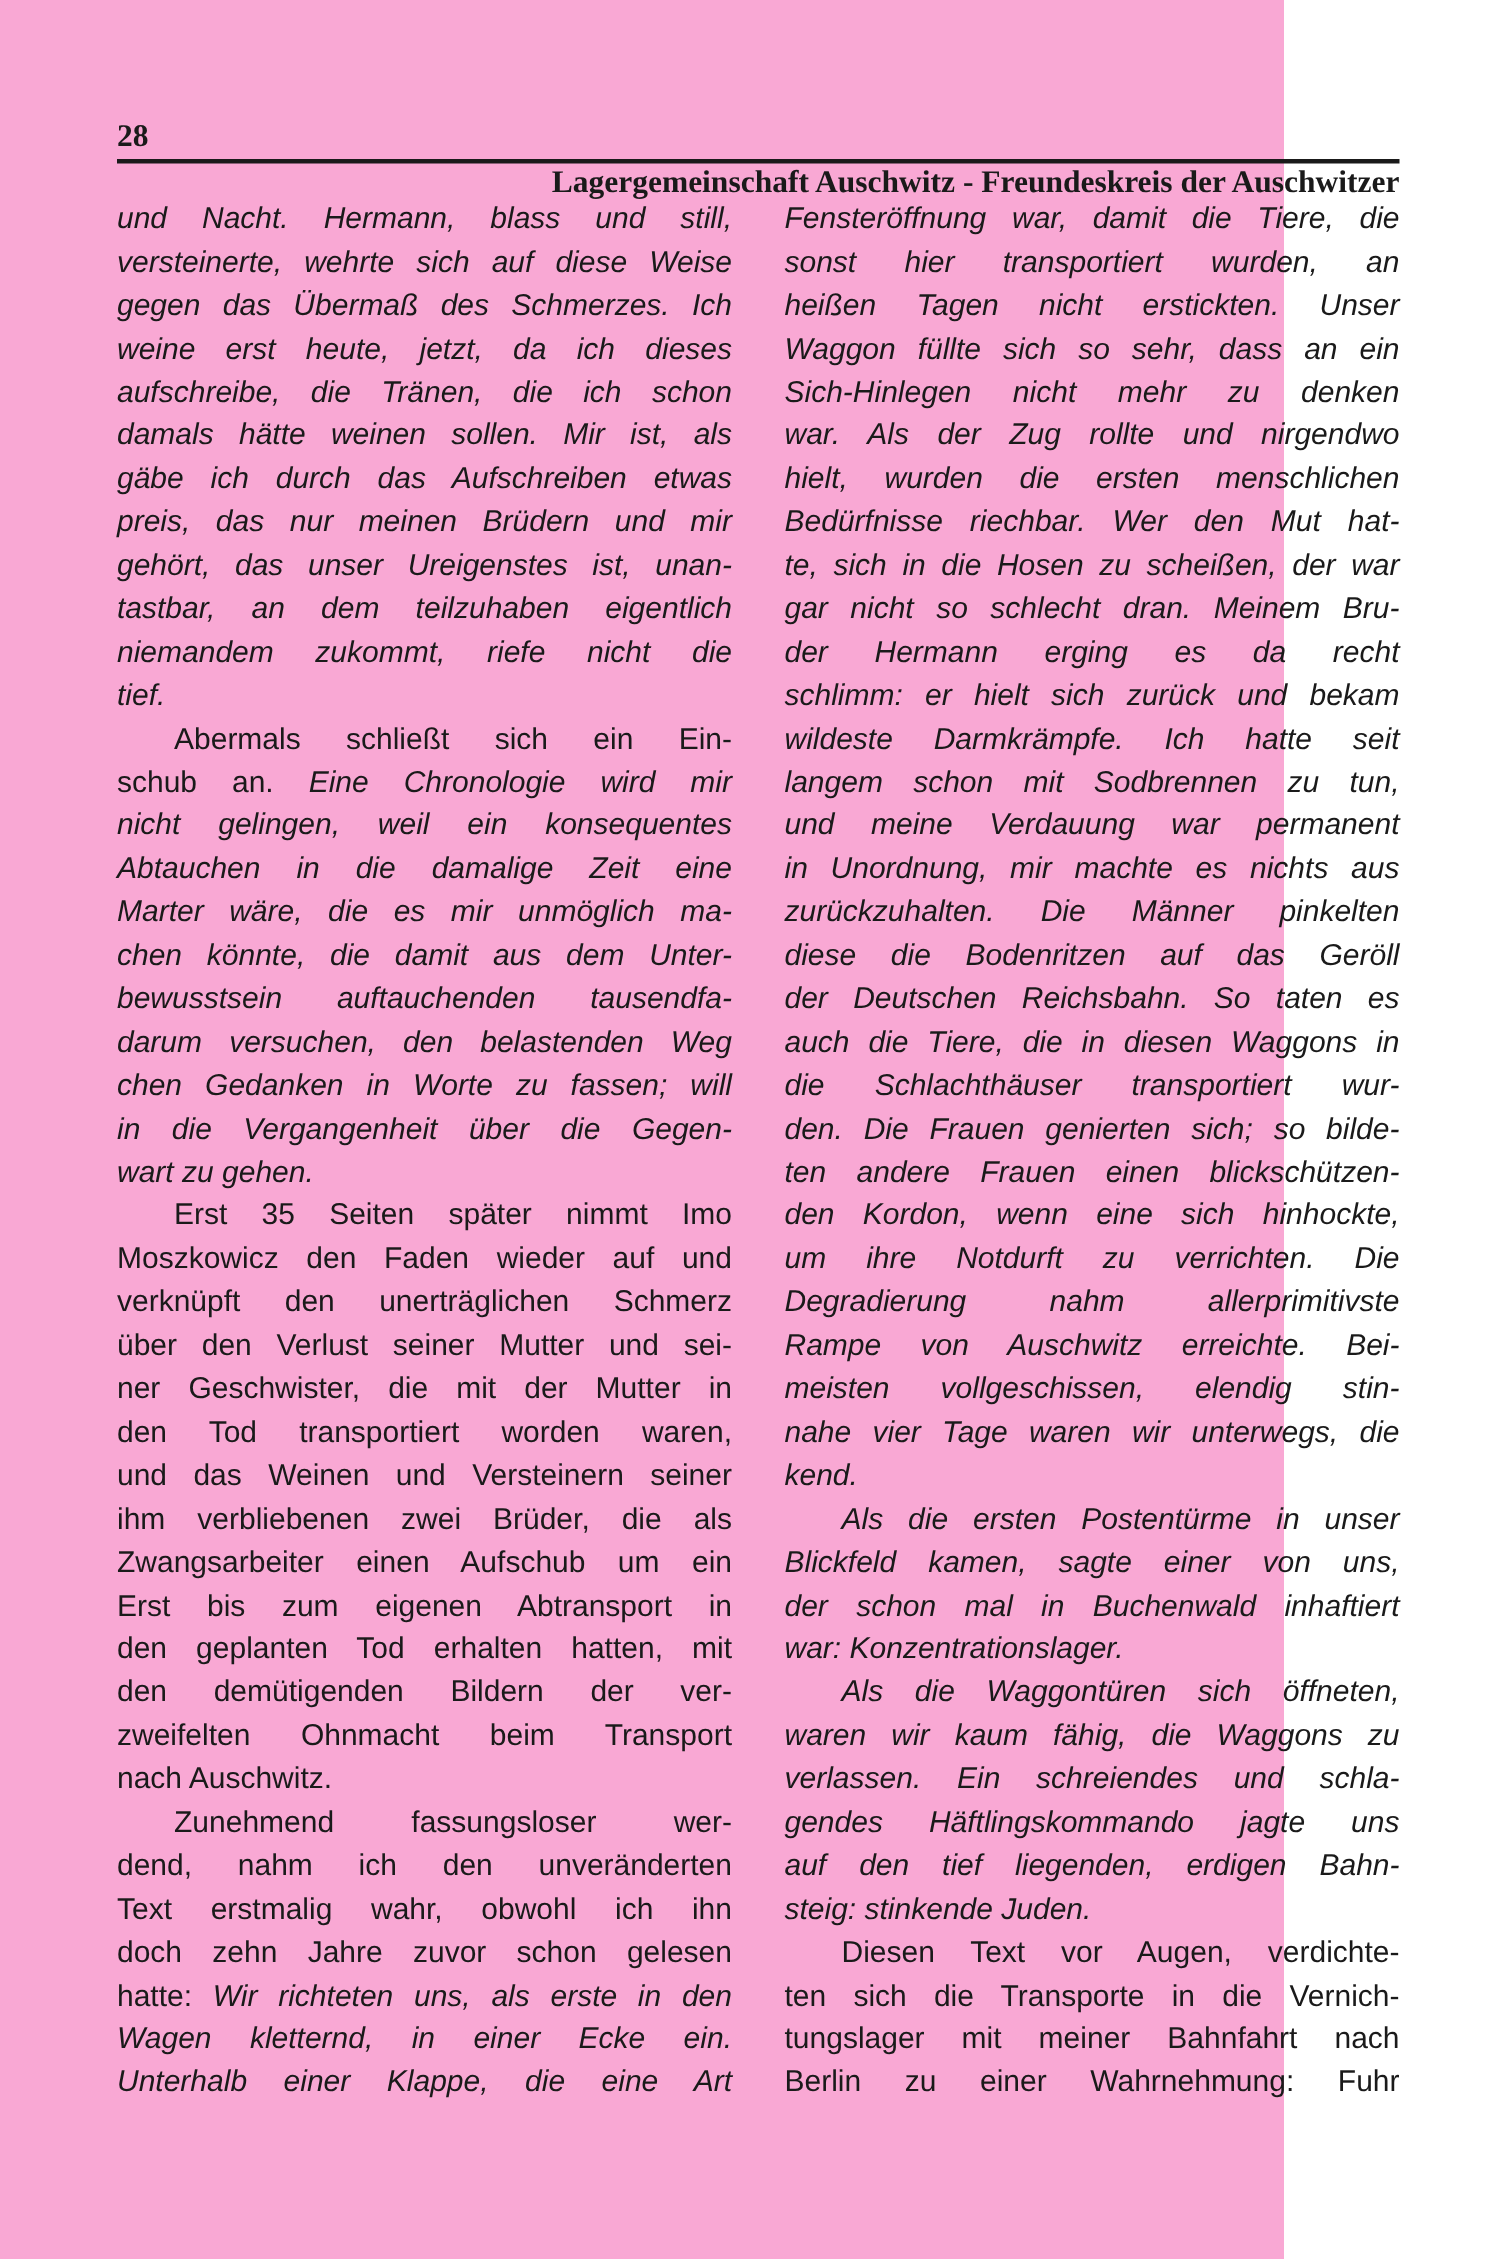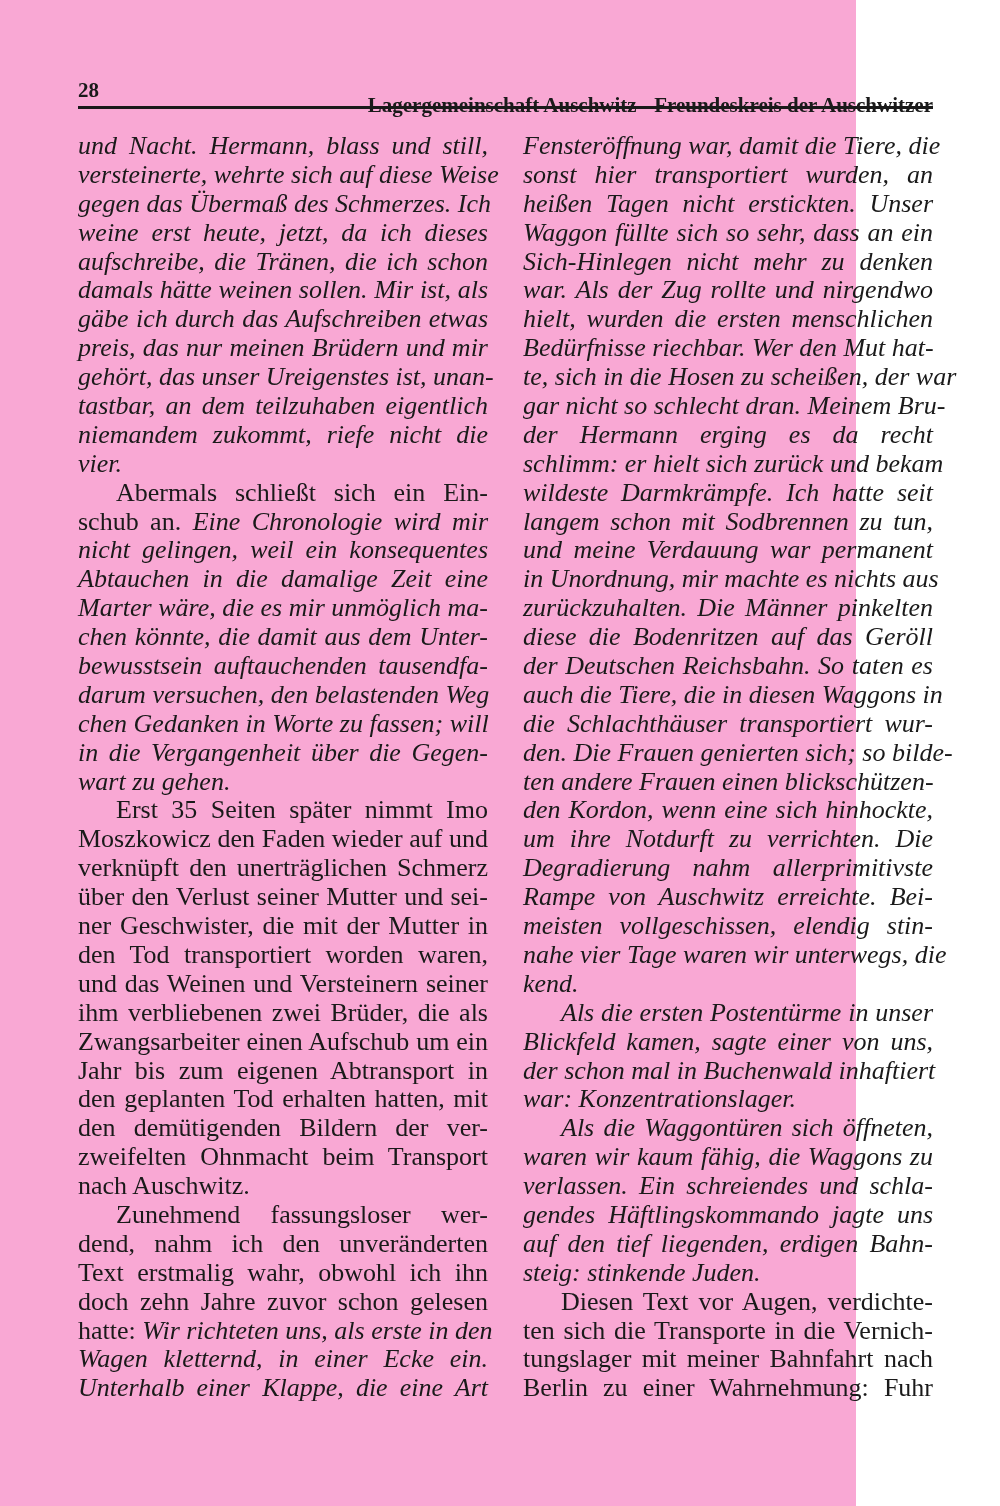--- a/index.html
+++ b/index.html
@@ -1,22 +1,22 @@
 <!DOCTYPE html>
 <html><head>
 <meta charset="utf-8">
 <style>
   html, body { margin: 0; padding: 0; background: #ffffff; }
   body { width: 1000px; height: 1506px; position: relative; overflow: hidden; }
   .page { position: absolute; left: 0; top: 0; width: 856px; height: 1506px; background: #f9a8d4; color: #1a1a1a; }
   .header { position: absolute; left: 78px; top: 78px; width: 855px; height: 24px; font-family: "Liberation Serif", serif; font-weight: bold; font-size: 21px; }
   .header .pnum { position: absolute; left: 0; top: 0; }
-  .header .running { position: absolute; right: 0; top: 0; white-space: nowrap; margin-top: 15px; }
+  .header .running { position: absolute; right: 0; top: 16px; white-space: nowrap; margin-top: 15px; }
   .rule { position: absolute; left: 78px; top: 106px; width: 855px; height: 3px; background: #1a1a1a; }
-  .col { position: absolute; top: 132px; width: 410px; font-family: Liberation Serif, serif; font-size: 26px; line-height: 28.9px; }
+  .col { position: absolute; top: 132px; width: 410px; font-family: Liberation Sans, sans-serif; font-size: 20px; line-height: 28.9px; }
   .col.left { left: 78px; }
   .col.right { left: 523px; }
   .line { display: block; height: 28.9px; white-space: nowrap; text-align: justify; text-align-last: justify; overflow: visible; }
   .line.last { text-align-last: left; }
   .line.indent { padding-left: 38px; }
   .it { font-style: italic; }
   .rm { font-style: normal; }
 </style>
 </head>
 <body>
@@ -33,42 +33,42 @@
       <div class="line"><span class="it">versteinerte, wehrte sich auf diese Weise</span></div>
       <div class="line"><span class="it">gegen das Übermaß des Schmerzes. Ich</span></div>
       <div class="line"><span class="it">weine erst heute, jetzt, da ich dieses</span></div>
       <div class="line"><span class="it">aufschreibe, die Tränen, die ich schon</span></div>
       <div class="line"><span class="it">damals hätte weinen sollen. Mir ist, als</span></div>
       <div class="line"><span class="it">gäbe ich durch das Aufschreiben etwas</span></div>
       <div class="line"><span class="it">preis, das nur meinen Brüdern und mir</span></div>
       <div class="line"><span class="it">gehört, das unser Ureigenstes ist, unan-</span></div>
       <div class="line"><span class="it">tastbar, an dem  teilzuhaben eigentlich</span></div>
       <div class="line"><span class="it">niemandem zukommt, riefe nicht die</span></div>
-      <div class="line last"><span class="it">vier.</span></div>
+      <div class="line last"><span class="it">tief.</span></div>
       <div class="line indent"><span class="rm">Abermals schließt sich ein Ein-</span></div>
       <div class="line"><span class="rm">schub an. </span><span class="it">Eine Chronologie wird mir</span></div>
       <div class="line"><span class="it">nicht gelingen, weil ein konsequentes</span></div>
       <div class="line"><span class="it">Abtauchen in die damalige Zeit eine</span></div>
       <div class="line"><span class="it">Marter wäre, die es mir unmöglich ma-</span></div>
       <div class="line"><span class="it">chen könnte, die damit aus dem Unter-</span></div>
       <div class="line"><span class="it">bewusstsein auftauchenden tausendfa-</span></div>
       <div class="line"><span class="it">darum versuchen, den belastenden Weg</span></div>
       <div class="line"><span class="it">chen Gedanken in Worte zu fassen; will</span></div>
       <div class="line"><span class="it">in die Vergangenheit über die Gegen-</span></div>
       <div class="line last"><span class="it">wart zu gehen.</span></div>
       <div class="line indent"><span class="rm">Erst 35 Seiten später nimmt Imo</span></div>
       <div class="line"><span class="rm">Moszkowicz den Faden wieder auf und</span></div>
       <div class="line"><span class="rm">verknüpft den unerträglichen Schmerz</span></div>
       <div class="line"><span class="rm">über den Verlust seiner Mutter und sei-</span></div>
       <div class="line"><span class="rm">ner Geschwister, die mit der Mutter in</span></div>
       <div class="line"><span class="rm">den Tod transportiert worden waren,</span></div>
       <div class="line"><span class="rm">und das Weinen und Versteinern seiner</span></div>
       <div class="line"><span class="rm">ihm verbliebenen zwei Brüder, die als</span></div>
       <div class="line"><span class="rm">Zwangsarbeiter einen Aufschub um ein</span></div>
-      <div class="line"><span class="rm">Jahr bis zum eigenen Abtransport in</span></div>
+      <div class="line"><span class="rm">Erst bis zum eigenen Abtransport in</span></div>
       <div class="line"><span class="rm">den geplanten Tod erhalten hatten, mit</span></div>
       <div class="line"><span class="rm">den demütigenden Bildern der ver-</span></div>
       <div class="line"><span class="rm">zweifelten Ohnmacht beim Transport</span></div>
       <div class="line last"><span class="rm">nach Auschwitz.</span></div>
       <div class="line indent"><span class="rm">Zunehmend fassungsloser wer-</span></div>
       <div class="line"><span class="rm">dend, nahm ich den unveränderten</span></div>
       <div class="line"><span class="rm">Text erstmalig wahr, obwohl ich ihn</span></div>
       <div class="line"><span class="rm">doch zehn Jahre zuvor schon gelesen</span></div>
       <div class="line"><span class="rm">hatte: </span><span class="it">Wir richteten uns, als erste in den</span></div>
       <div class="line"><span class="it">Wagen kletternd, in einer Ecke ein.</span></div>

